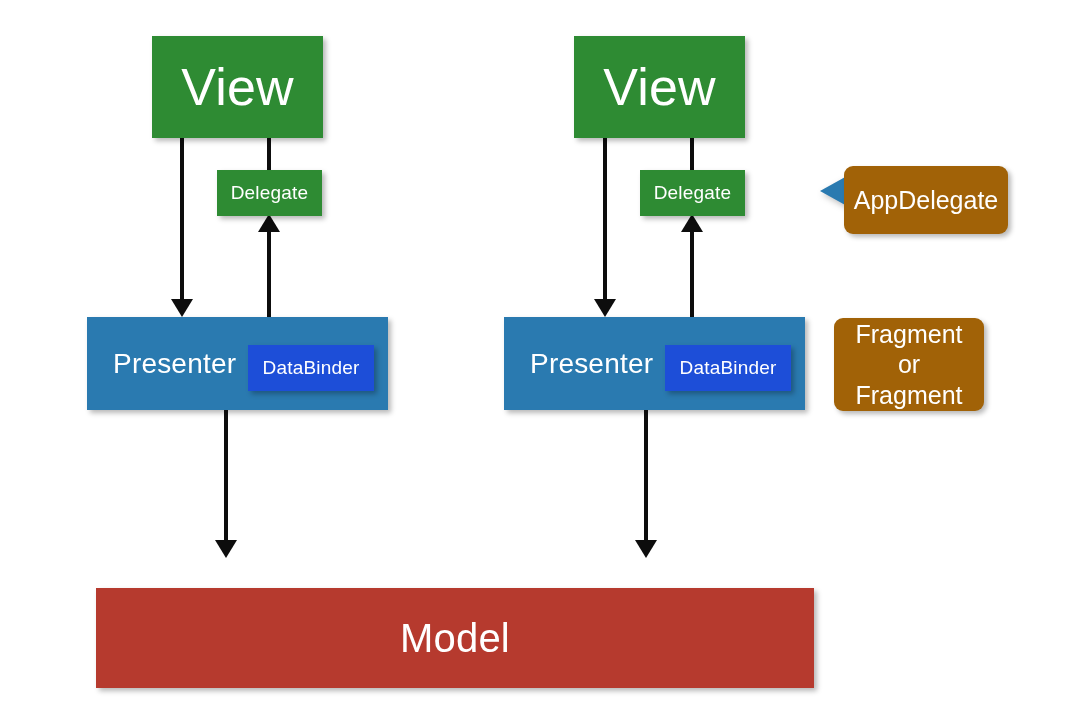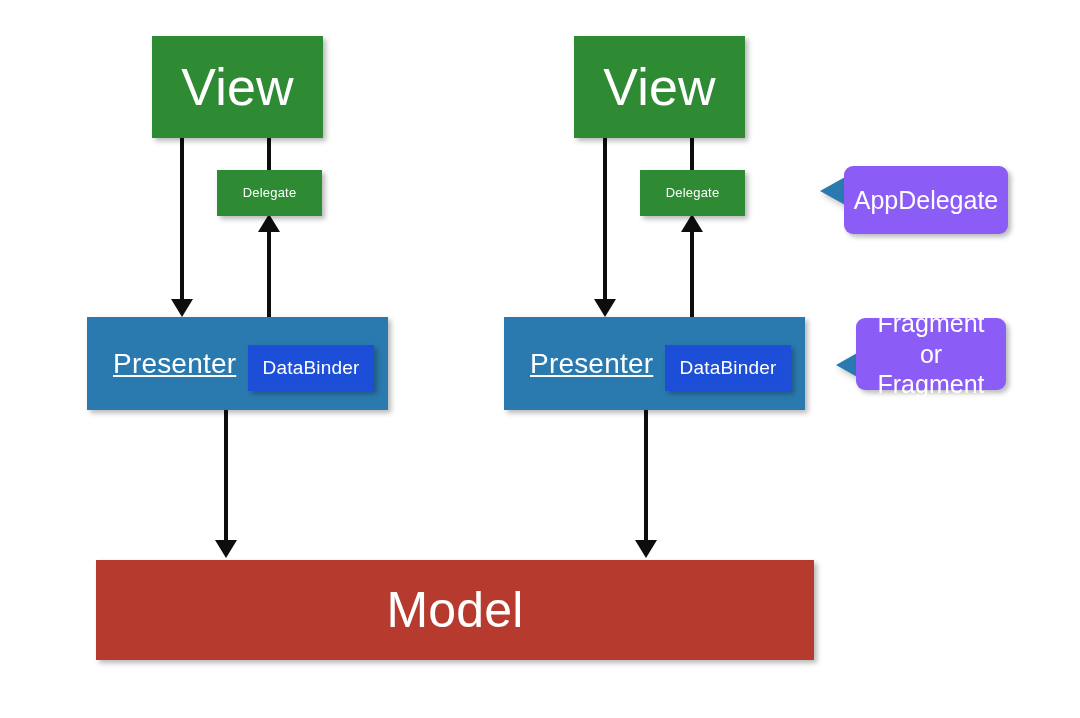--- a/index.html
+++ b/index.html
@@ -31,36 +31,35 @@
     box-shadow: 3px 3px 5px rgba(0,0,0,0.28);
     letter-spacing: 0.2px;
   }
 
   .green   { background: #2e8b33; }
   .blue    { background: #2a7ab0; }
   .purple  { background: #1d4ed8; }
   .red     { background: #b63a2e; }
 
   .view-box   { font-size: 52px; }
-  .delegate   { font-size: 13px; }
+  .delegate   { font-size: 19px; }
   .presenter-label {
     position: absolute;
     color: #ffffff;
     font-size: 28px;
     white-space: nowrap;
-    text-decoration: underline;
   }
   .databinder { font-size: 19px; }
-  .model-box  { font-size: 50px; }
+  .model-box  { font-size: 40px; margin-top: 28px; }
 
   
   .callout {
     position: absolute;
     box-sizing: border-box;
-    background: #8b5cf6;
+    background: #a16207;
     color: #ffffff;
     border-radius: 9px;
     display: flex;
     flex-direction: column;
     justify-content: center;
     text-align: center;
     box-shadow: 3px 3px 5px rgba(0,0,0,0.28);
     font-size: 25px;
     line-height: 1.22;
   }
@@ -134,19 +133,19 @@
   </div>
 
   <div class="box red model-box" style="left:96px; top:560px; width:718px; height:100px;">Model</div>
 
   <div class="callout-tail" style="left:820px; top:176px; border-width:15px 27px 15px 0; border-color:transparent #2a7ab0 transparent transparent;"></div>
   <div class="callout" style="left:844px; top:166px; width:164px; height:68px;">
     <span>AppDelegate</span>
   </div>
 
   <div class="callout-tail" style="left:836px; top:348px; border-width:17px 30px 17px 0; border-color:transparent #2a7ab0 transparent transparent;"></div>
-  <div class="callout" style="left:856px; top:318px; width:150px; height:72px;">
+  <div class="callout" style="left:834px; top:318px; width:150px; height:93px;">
     <span>Fragment</span>
     <span>or</span>
     <span>Fragment</span>
   </div>
 
 </div>
 
 </body></html>

